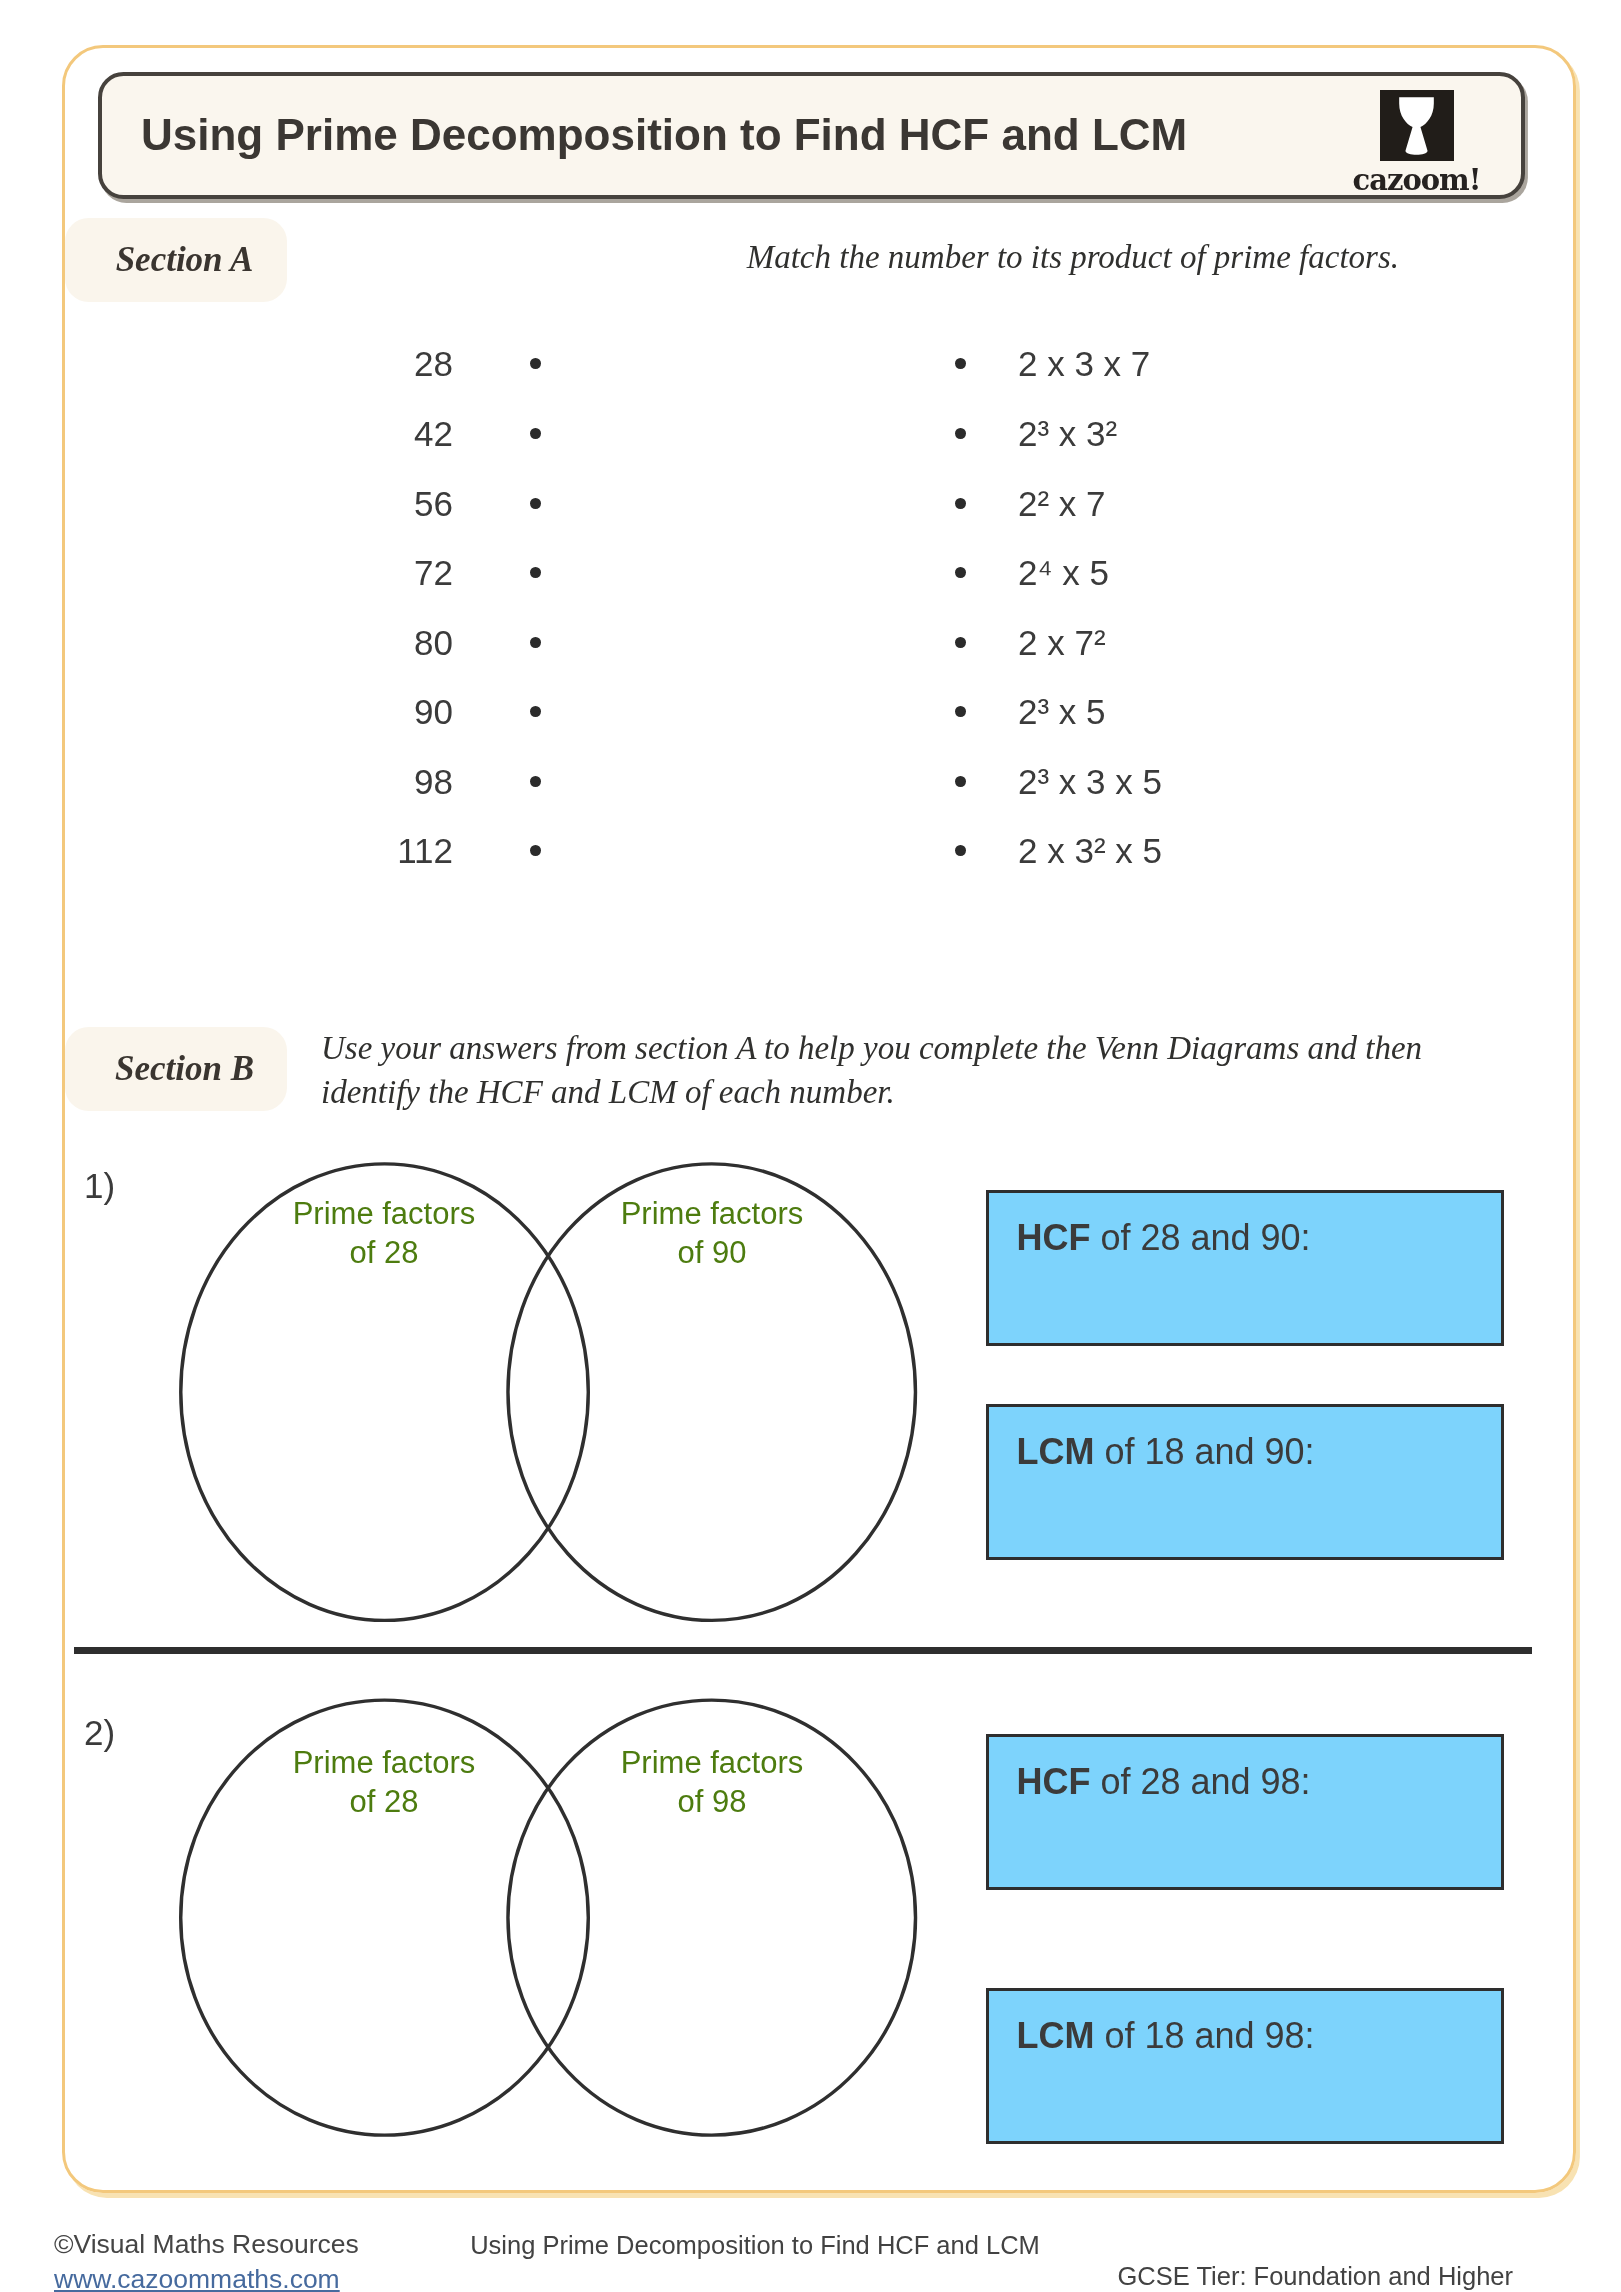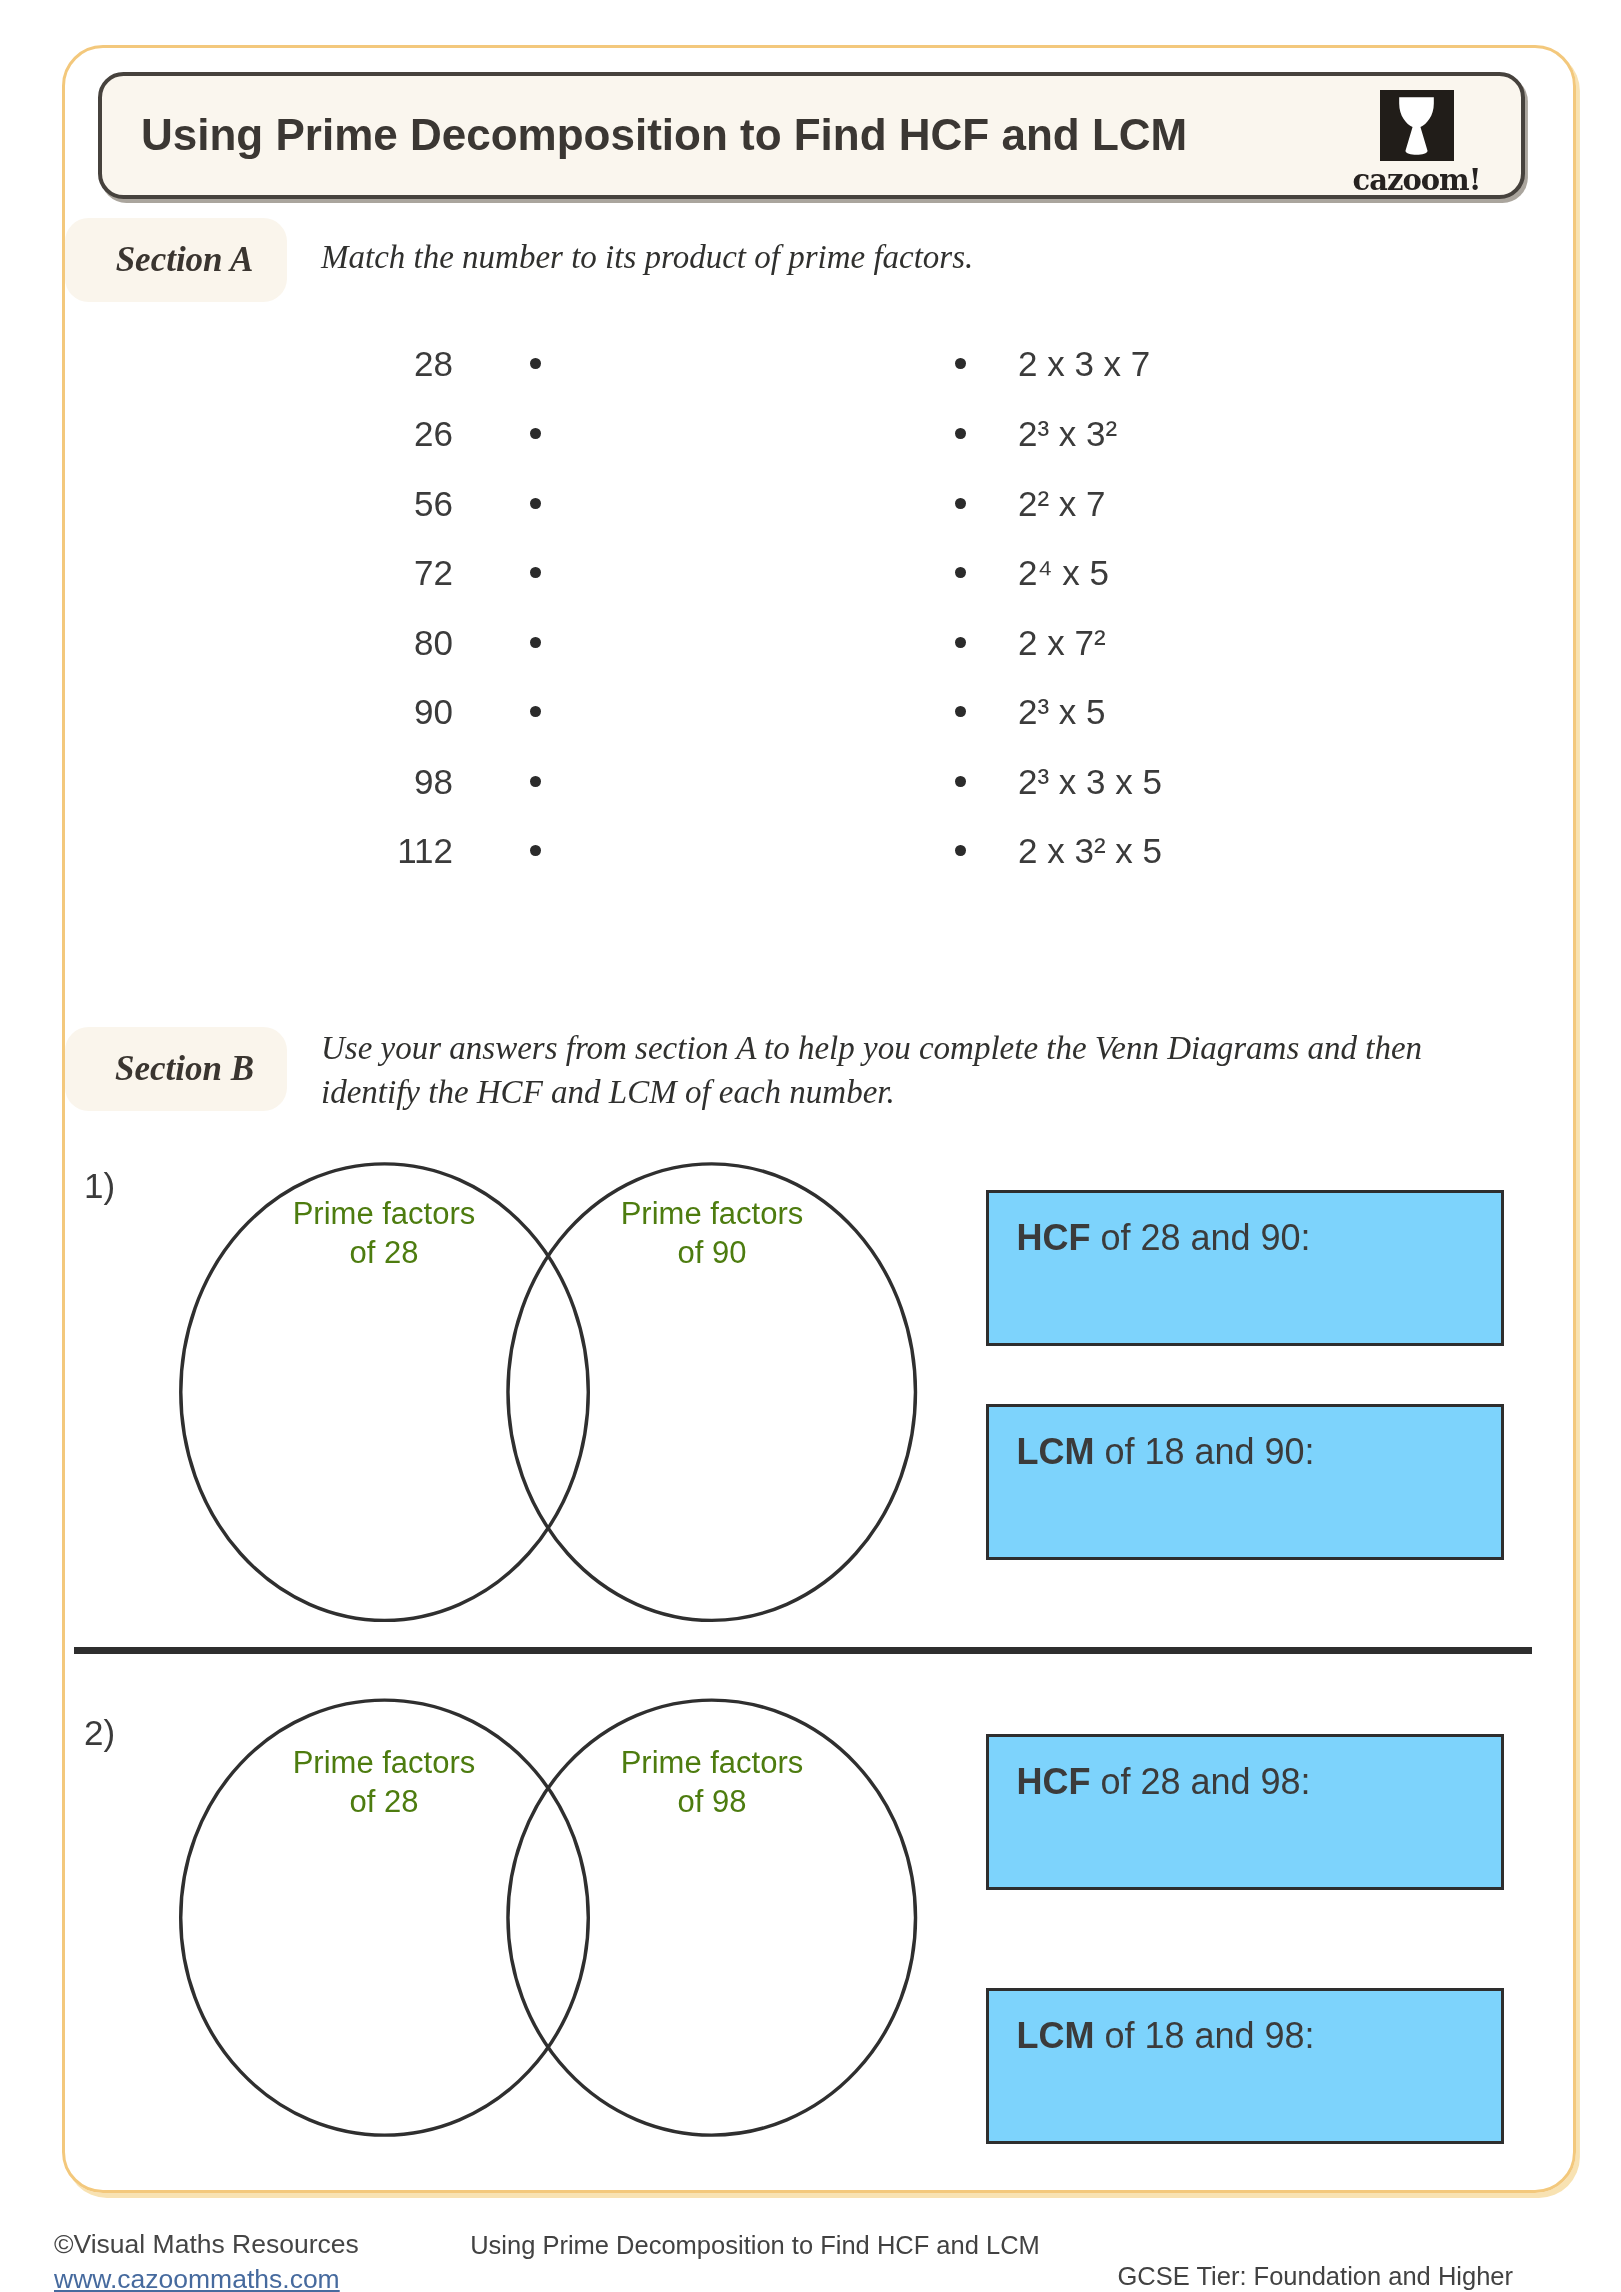--- a/index.html
+++ b/index.html
@@ -94,30 +94,30 @@
       <span class="logo-mark">
         <svg width="67" height="63" viewBox="0 0 40 40" aria-hidden="true">
           <path d="M9 2 h22 v4 c0 8 -4.5 13 -8.5 15 l4.5 15 c0 3.5 -14 3.5 -14 0 l4.5 -15 c-4 -2 -8.5 -7 -8.5 -15 z" fill="#ffffff"></path>
         </svg>
       </span>
       <span class="logo-text">cazoom!</span>
     </div>
   </div>
 
   <div class="section-label" style="top:218px">Section A</div>
-  <div class="instruction" style="top:235px; width:1078px;">Match the number to its product of prime factors.</div>
+  <div class="instruction" style="top:235px; width:1078px;text-align:right;">Match the number to its product of prime factors.</div>
 
   <div class="match-row" style="top:329px">
     <span class="match-num">28</span>
     <span class="dot dot-l"></span>
     <span class="dot dot-r"></span>
     <span class="match-prod">2 x 3 x 7</span>
   </div>
   <div class="match-row" style="top:399px">
-    <span class="match-num">26</span>
+    <span class="match-num">42</span>
     <span class="dot dot-l"></span>
     <span class="dot dot-r"></span>
     <span class="match-prod">2³ x 3²</span>
   </div>
   <div class="match-row" style="top:469px">
     <span class="match-num">56</span>
     <span class="dot dot-l"></span>
     <span class="dot dot-r"></span>
     <span class="match-prod">2² x 7</span>
   </div>

